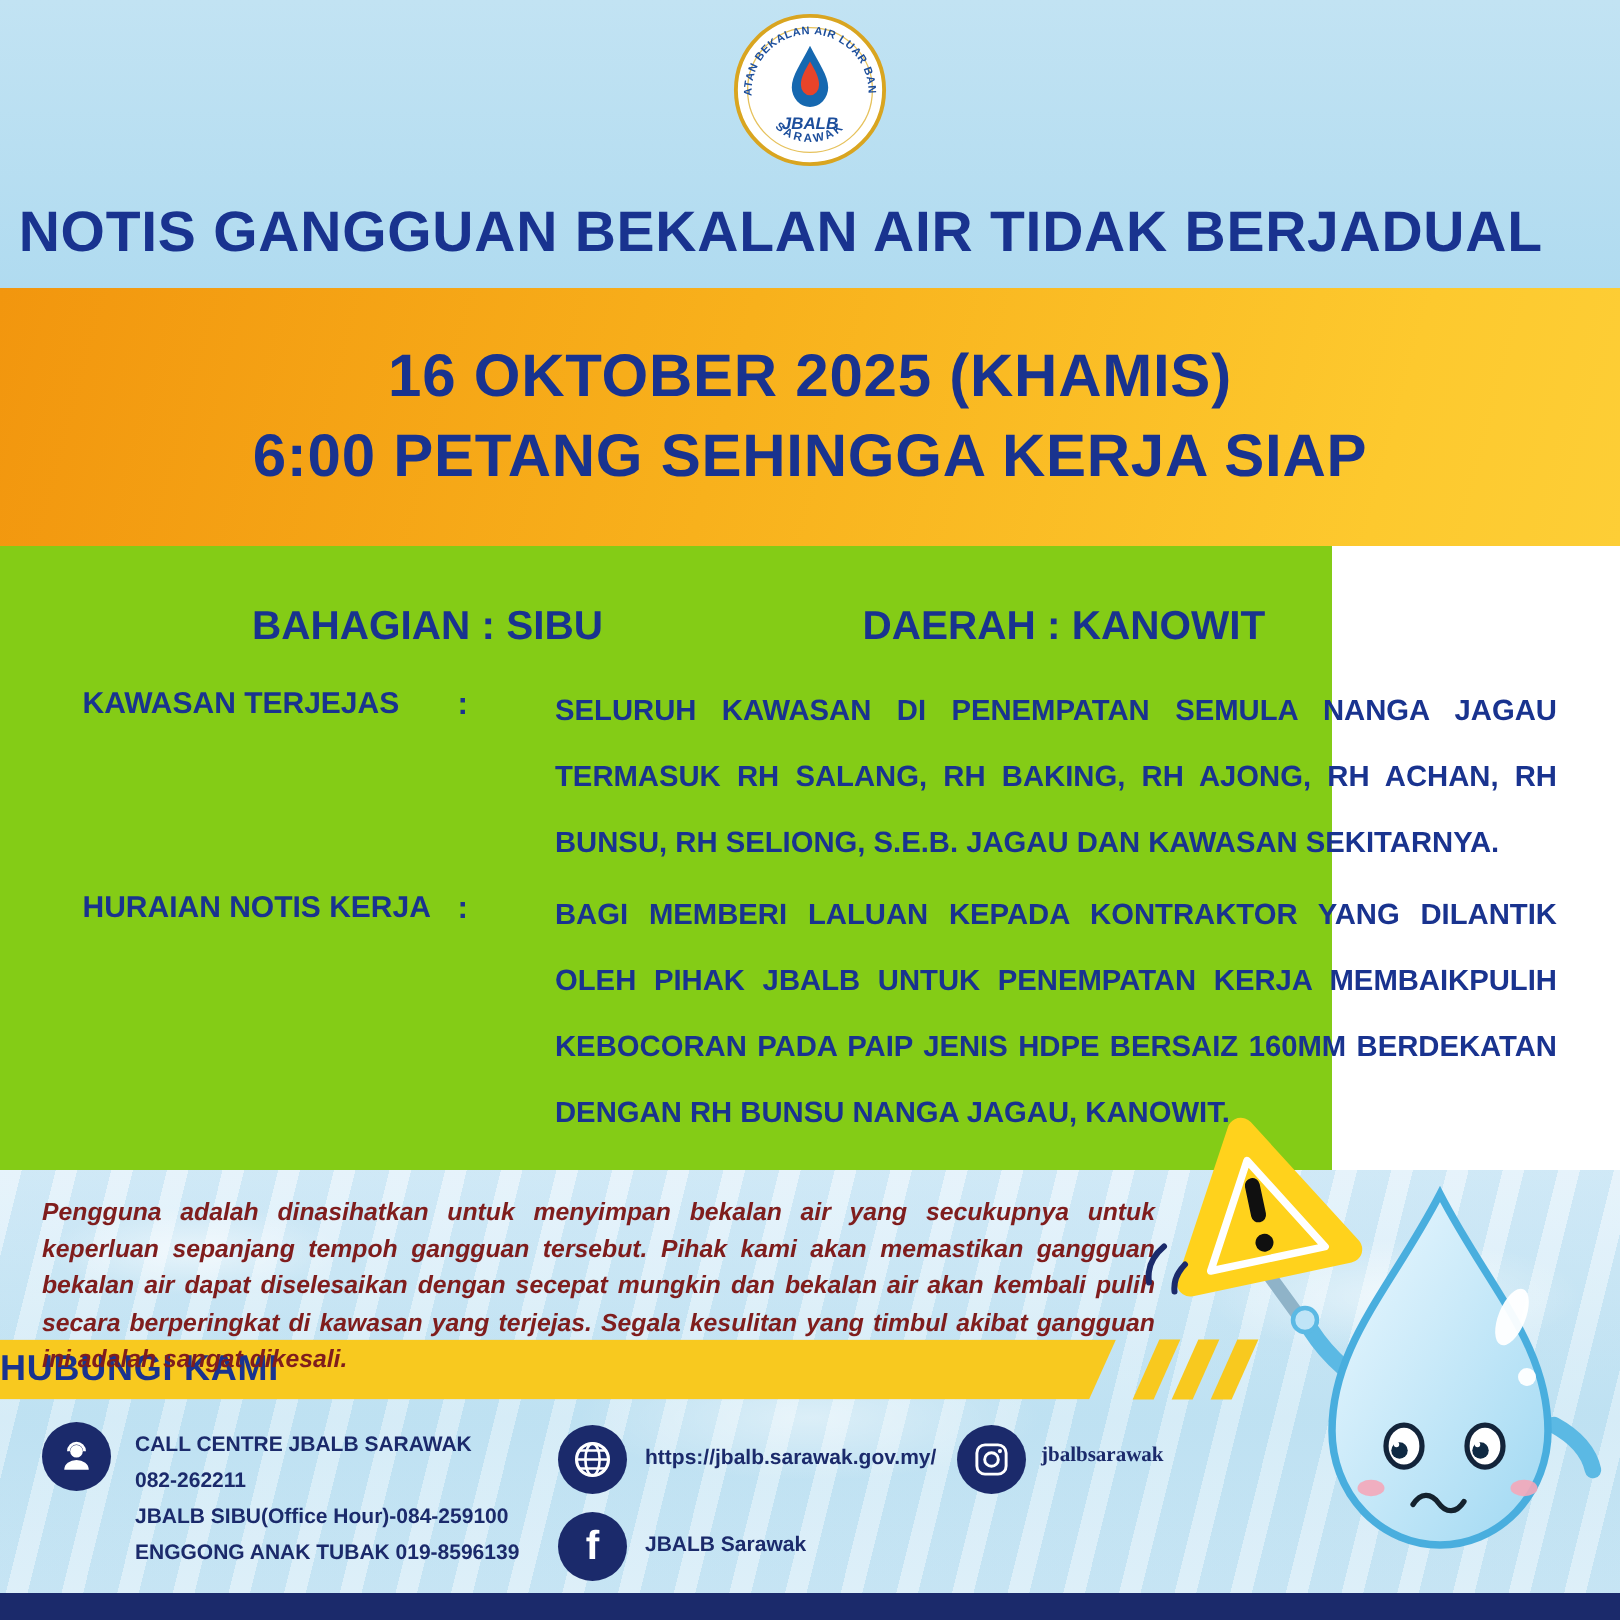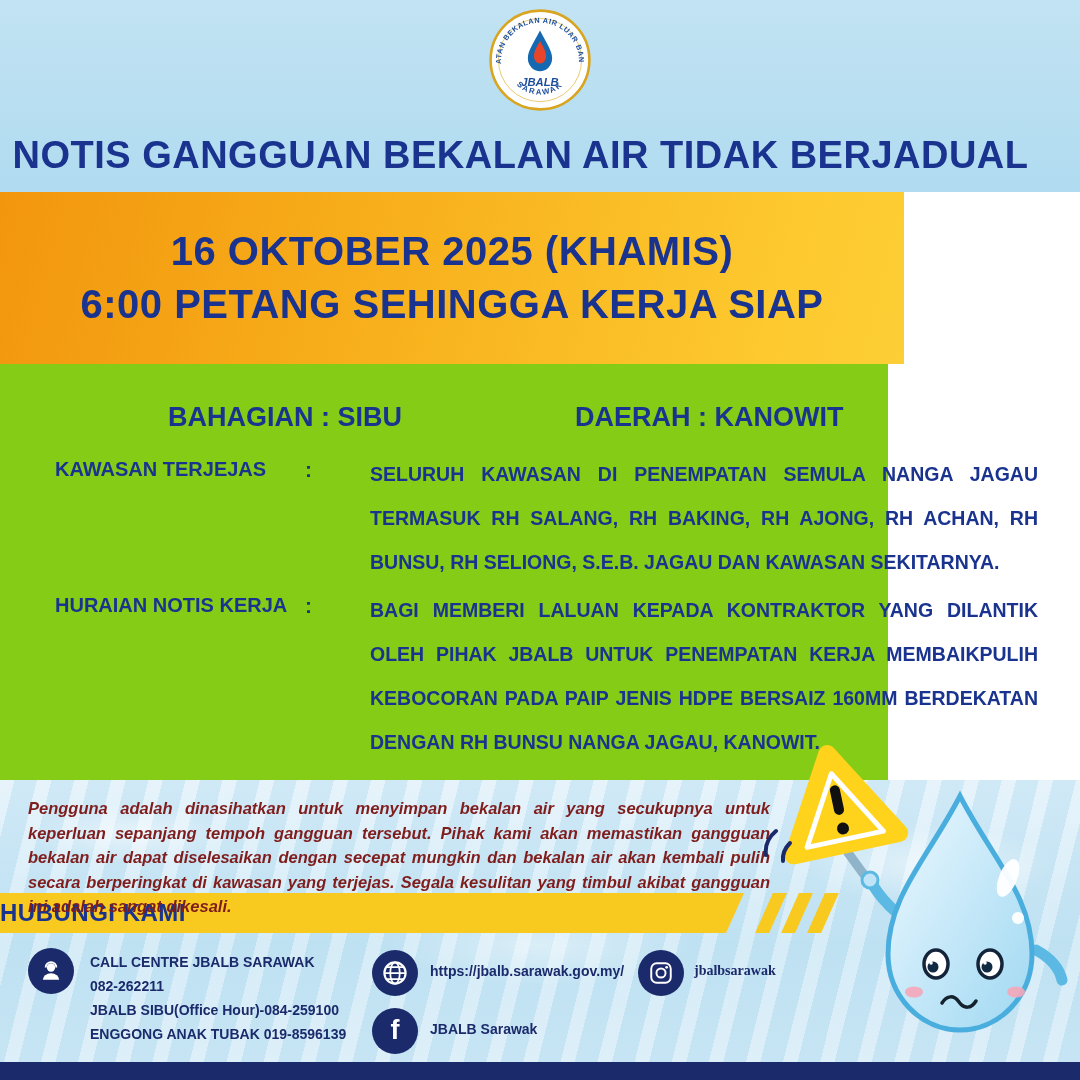--- a/index.html
+++ b/index.html
@@ -8,21 +8,21 @@
   #poster { position:relative; width:1080px; height:1080px; overflow:hidden; background:#ffffff; margin:0 auto; }
 
   
   .header { position:absolute; top:0; left:0; width:1080px; height:192px;
             background:linear-gradient(180deg,#c2e3f3 0%,#b0dbf0 100%); }
   .logo { position:absolute; top:8px; left:50%; transform:translateX(-50%); width:104px; height:104px; }
   .title { position:absolute; top:134px; left:0; width:1041px; text-align:center;
            font-size:38px; font-weight:bold; color:#19338f; letter-spacing:.5px; }
 
   
-  .banner { position:absolute; top:192px; left:0; width:904px; height:172px;
+  .banner { position:absolute; top:192px; left:0; width:1080px; height:172px;
             background:linear-gradient(105deg,#f2960e 0%,#f8b11c 45%,#fdc92e 85%,#fdce36 100%);
             display:flex; flex-direction:column; align-items:center; justify-content:center; gap:8px; }
   .banner .bline { font-size:40px; font-weight:bold; color:#19338f; letter-spacing:.5px; }
 
   
   .content { position:absolute; top:364px; left:0; width:888px; height:416px; background:#84cc16; }
   .region { position:absolute; font-size:27px; font-weight:bold; color:#19338f; }
   .region.bahagian { left:168px; top:38px; }
   .region.daerah   { left:575px; top:38px; }
   .rowlabel { position:absolute; left:55px; font-size:20px; font-weight:bold; color:#19338f; }

